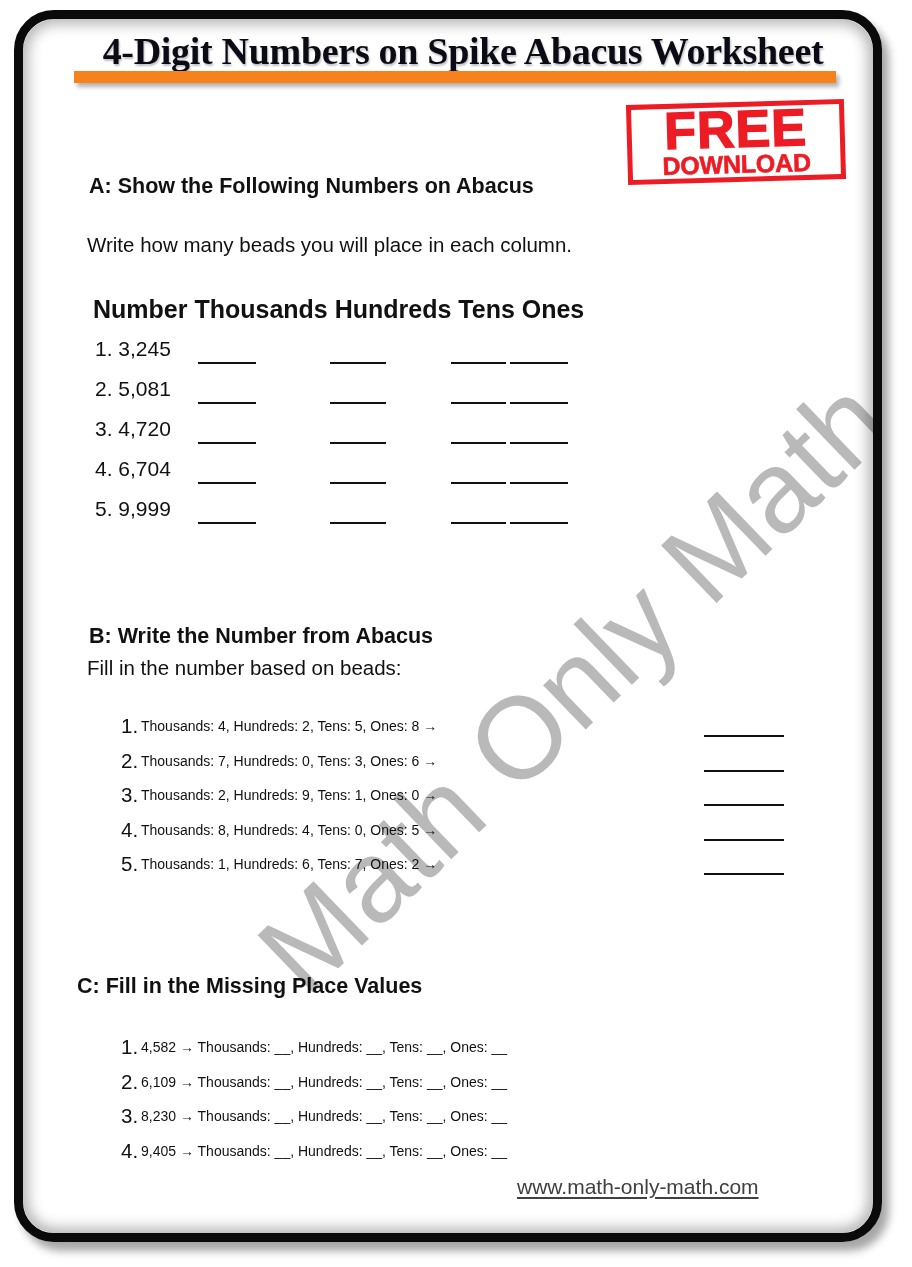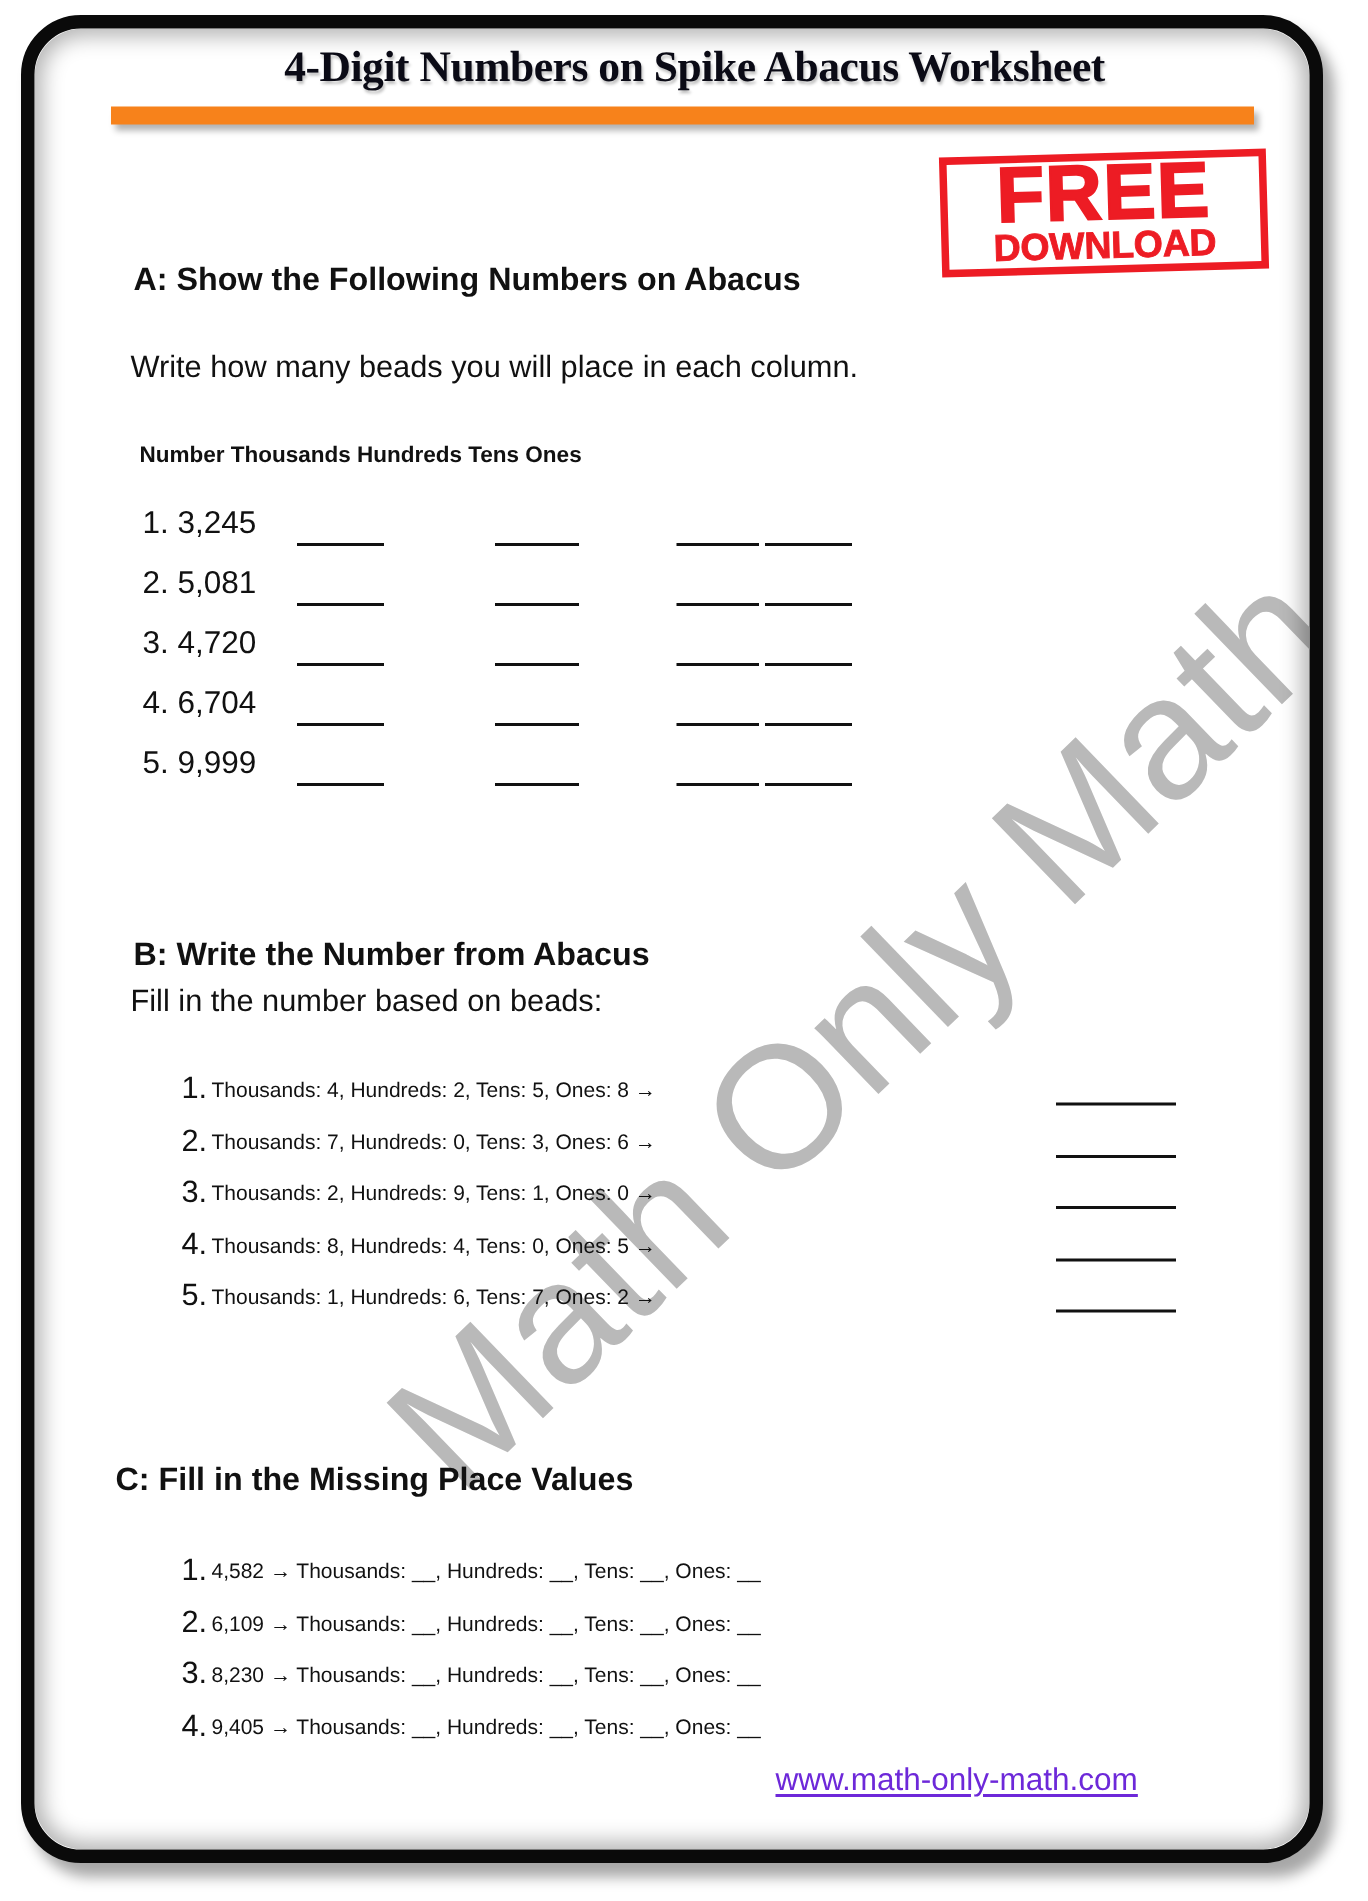--- a/index.html
+++ b/index.html
@@ -63,21 +63,21 @@
   .content { position: relative; z-index: 3; }
 
   
   .title {
     position: absolute;
     left: 50px;
     top: 10px;
     width: 780px;
     font-family: "Liberation Serif", serif;
     font-weight: bold;
-    font-size: 29px;
+    font-size: 38px;
     color: #0b0b16;
     text-align: center;
     letter-spacing: -0.3px;
     white-space: nowrap;
     text-shadow: 1px 2px 2px rgba(0,0,0,0.25);
   }
   .title-rule {
     position: absolute;
     left: 51px;
     top: 52px;
@@ -137,21 +137,21 @@
   }
   .sec-sub {
     position: absolute;
     font-size: 20.5px;
     color: #111111;
     white-space: nowrap;
   }
   .col-head {
     position: absolute;
     font-weight: bold;
-    font-size: 15px;
+    font-size: 25px;
     color: #111111;
     white-space: nowrap;
   }
 
   
   .a-rows { position: absolute; left: 0; top: 0; }
   .a-row { position: absolute; left: 60px; width: 560px; height: 39px; }
   .a-num {
     position: absolute;
     left: 12px;
@@ -200,21 +200,21 @@
     width: 80px;
     border-bottom: 2.3px solid #111111;
   }
 
   
   .footer-link {
     position: absolute;
     left: 494px;
     top: 1156px;
     font-size: 21px;
-    color: #6d28d9;
+    color: #404040;
     text-decoration: underline;
     text-underline-offset: 3px;
     white-space: nowrap;
   }
 </style>
 </head>
 <body>
 
 <div class="page">
   <div class="sheet">

